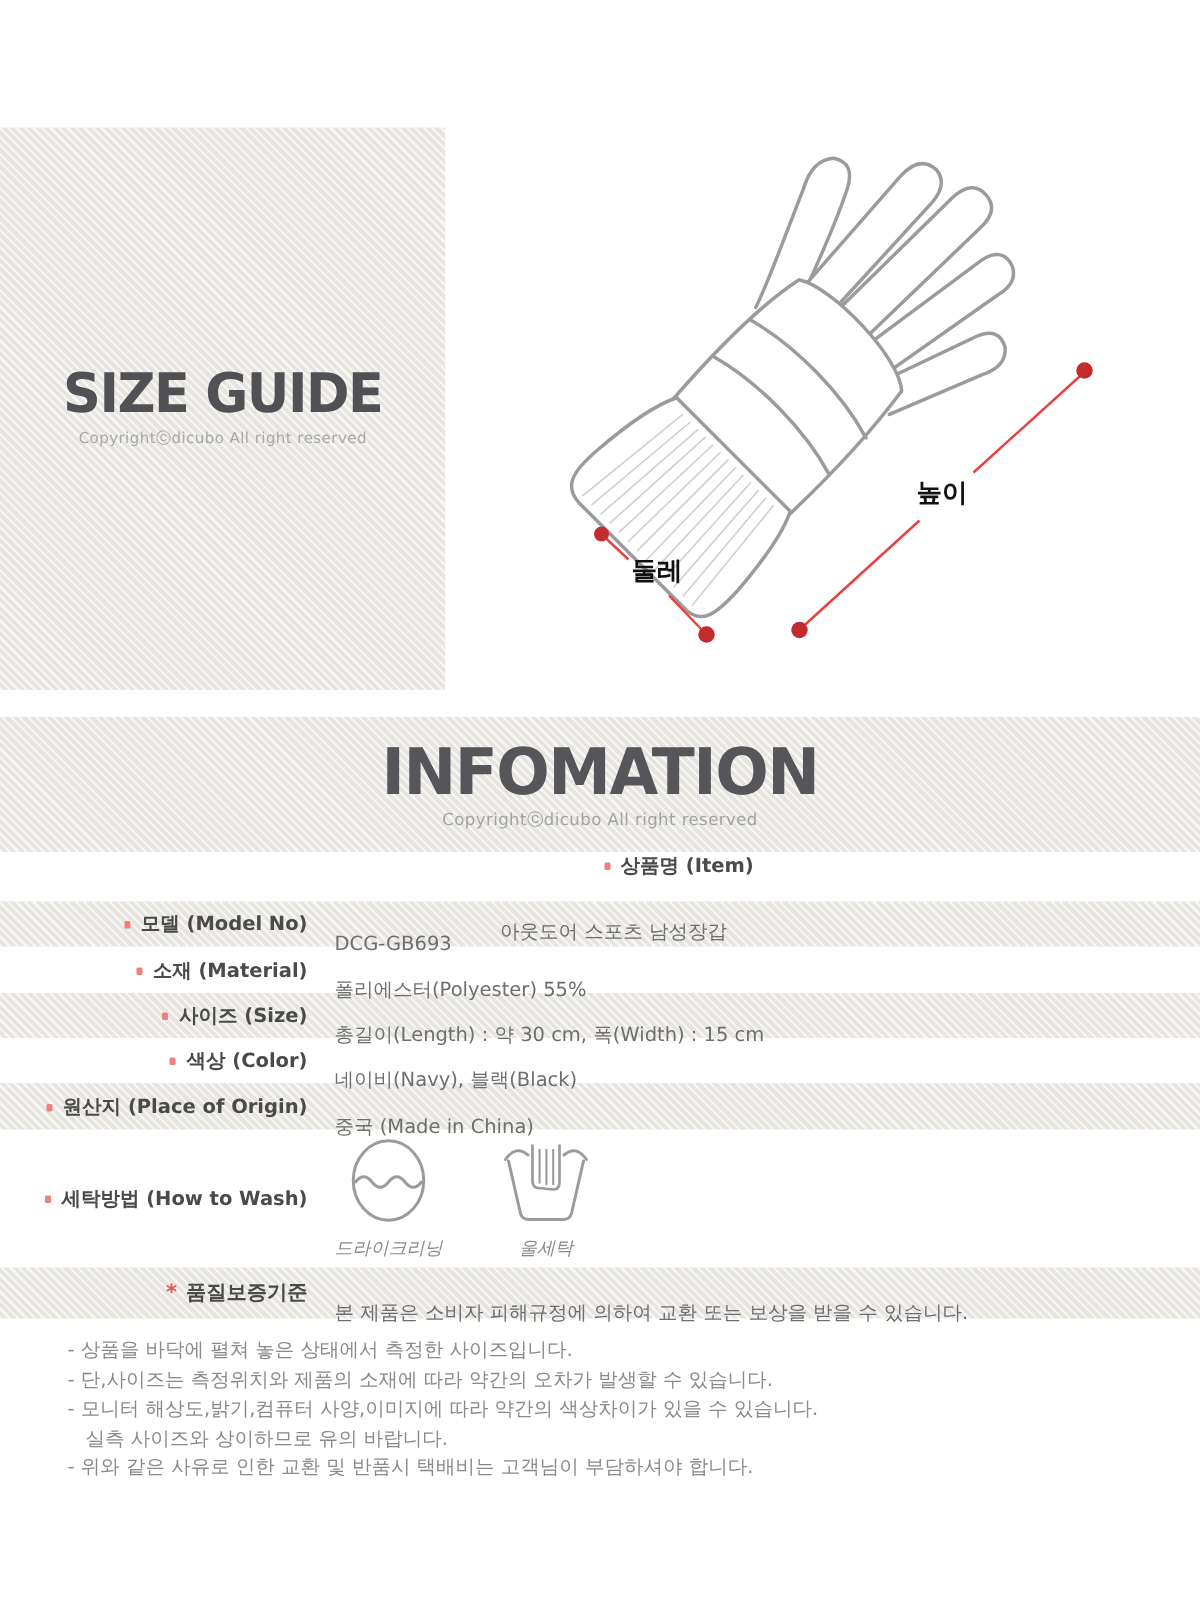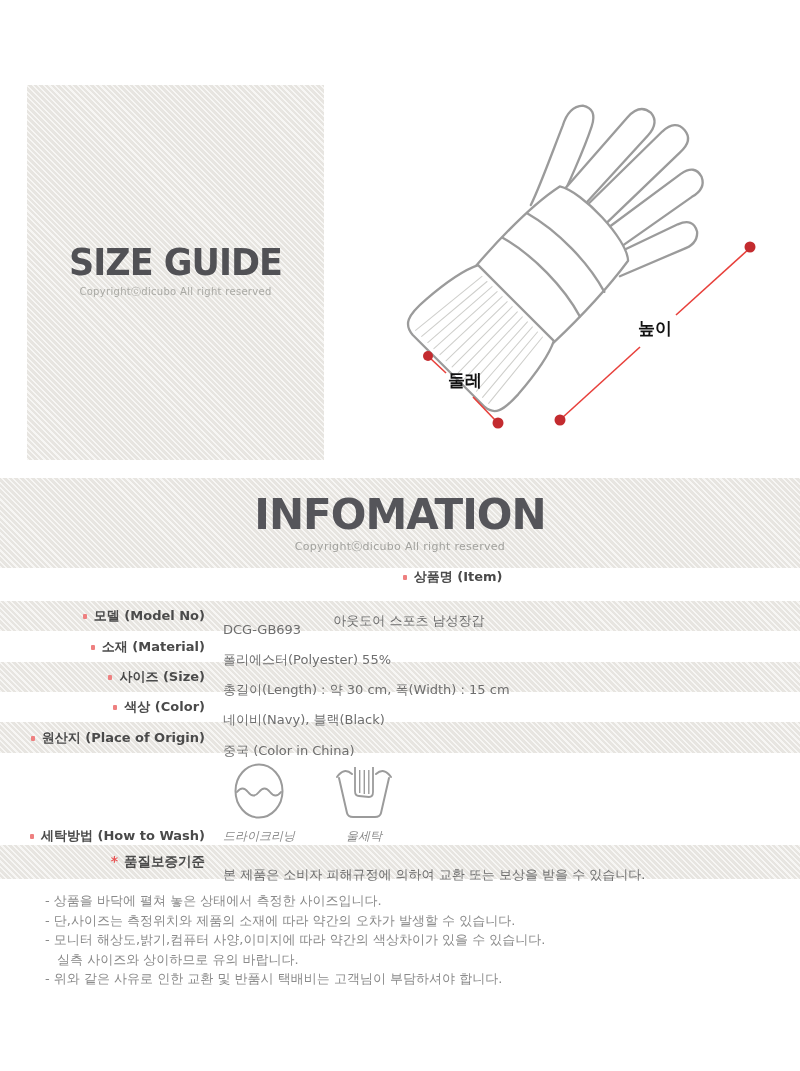--- a/index.html
+++ b/index.html
@@ -5,40 +5,40 @@
   * { margin:0; padding:0; box-sizing:border-box; }
   body { background:#ffffff; font-family:"DejaVu Sans","Liberation Sans",sans-serif; }
   .page { position:relative; width:800px; height:1071px; background:#ffffff; margin:0 auto; overflow:hidden; }
 
   .striped {
     background-color:#edebe7;
     background-image:repeating-linear-gradient(45deg, rgba(255,255,255,.55) 0 1.5px, rgba(120,115,105,.05) 1.5px 4px);
   }
 
   
-  .sg-section { position:absolute; top:85px; left:0; width:760px; height:375px; display:flex;padding-left:27px; }
+  .sg-section { position:absolute; top:85px; left:0; width:760px; height:375px; display:flex; }
   .sg-left { width:297px; height:100%; display:flex; flex-direction:column; justify-content:center; align-items:center; text-align:center; }
   .sg-title { font-size:35px; font-weight:700; color:#515155; letter-spacing:-1px; line-height:1; transform:scaleY(1.04); }
   .sg-copy { font-size:10px; color:#a9a9a4; letter-spacing:.3px; margin-top:4px; }
   .sg-right { position:relative; flex:1; background:#ffffff; }
   .glove-svg { position:absolute; top:0; left:0; }
   .measure-label { position:absolute; font-size:17px; font-weight:700; color:#111; letter-spacing:0; }
   .measure-label.height { left:314px; top:232px; }
   .measure-label.circ { left:124px; top:284px; }
 
   
   .info-band { position:absolute; top:478px; left:0; width:800px; height:90px; text-align:center; }
   .info-title { font-size:42px; font-weight:700; color:#55555a; letter-spacing:-1px; padding-top:14px; line-height:1.1; transform:scaleY(1.02); }
   .info-copy { font-size:11px; color:#a2a29e; letter-spacing:.3px; margin-top:1px; }
 
   
   .spec-table { position:absolute; top:568px; left:0; width:800px; }
   .spec-row { display:flex; align-items:center; width:100%; }
   .spec-row.h33 { height:33px;flex-direction:column; } .spec-row.h30 { height:30px; } .spec-row.h31 { height:31px; }
-  .spec-row.wash { height:92px; align-items:flex-end; }
+  .spec-row.wash { height:92px; align-items:center; }
   .spec-row.warranty { height:34px; }
   .label-cell { width:205px; min-width:205px; text-align:right; font-size:13px; font-weight:700; color:#4a4a4a; white-space:nowrap; }
   .bullet { display:inline-block; width:4px; height:5px; background:#ee8080; border-radius:1px; margin-right:7px; vertical-align:1px; }
   .value-cell { padding-left:18px; font-size:13px; color:#6e6e6e; white-space:nowrap;margin-top:26px; }
   .warranty .label-cell { font-size:13.5px; }
   .warranty-mark { color:#e85555; font-weight:700; margin-right:6px; font-size:14px; }
 
   
   .wash-icons { display:flex; gap:40px; padding-left:18px;font-style:italic; }
   .wash-item { text-align:center; }
@@ -137,21 +137,21 @@
       <div class="value-cell">총길이(Length) : 약 30 cm, 폭(Width) : 15 cm</div>
     </div>
 
     <div class="spec-row h30">
       <div class="label-cell"><span class="bullet"></span><span>색상 (Color)</span></div>
       <div class="value-cell">네이비(Navy), 블랙(Black)</div>
     </div>
 
     <div class="spec-row h31 striped">
       <div class="label-cell"><span class="bullet"></span><span>원산지 (Place of Origin)</span></div>
-      <div class="value-cell">중국 (Color in China)</div>
+      <div class="value-cell">중국 (Made in China)</div>
     </div>
 
     <div class="spec-row wash">
       <div class="label-cell"><span class="bullet"></span><span>세탁방법 (How to Wash)</span></div>
       <div class="wash-icons">
         <div class="wash-item">
           <svg width="52" height="59" viewBox="0 0 52 59">
             <ellipse cx="26" cy="29" rx="23.5" ry="26.5" fill="#ffffff" stroke="#9b9b9b" stroke-width="2"></ellipse>
             <path d="M4,30 Q9.5,23 15,30 T26,30 T37,30 T48,30" fill="none" stroke="#9b9b9b" stroke-width="2" stroke-linecap="round"></path>
           </svg>

